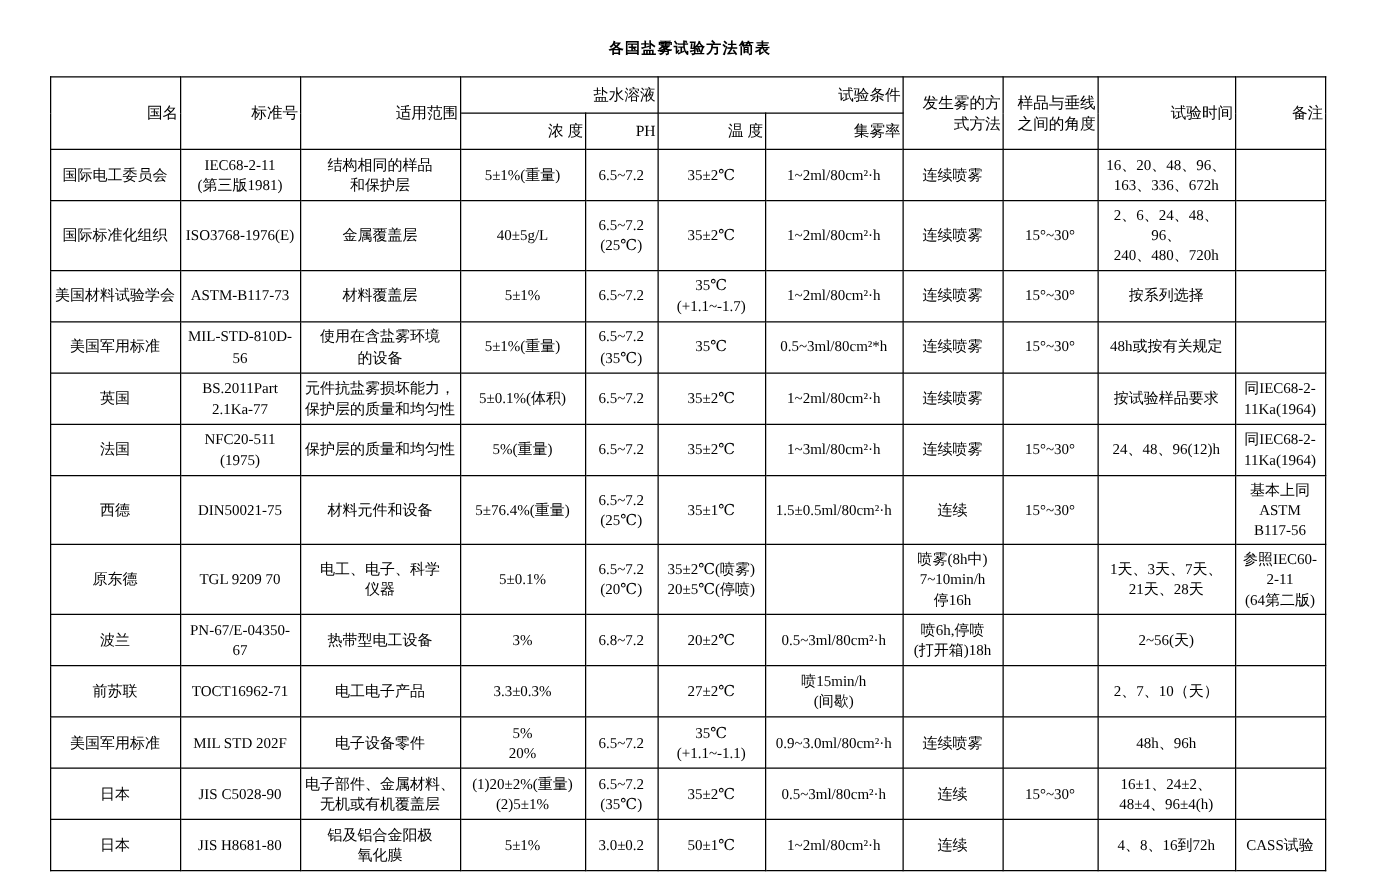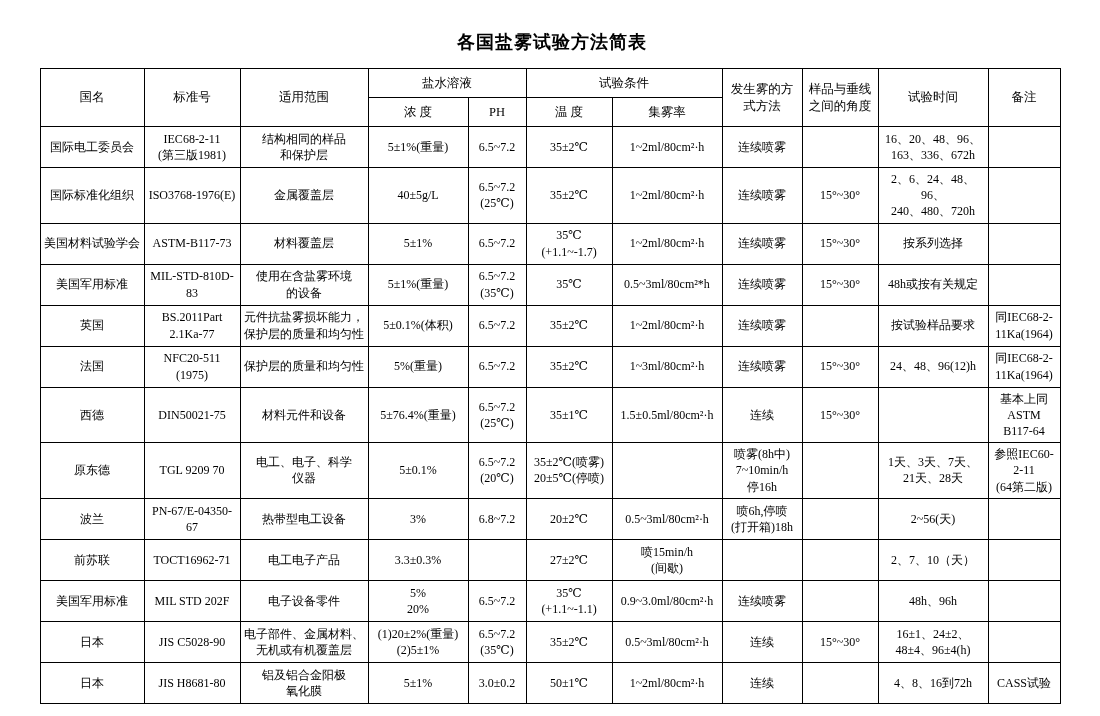--- a/index.html
+++ b/index.html
@@ -16,21 +16,21 @@
   }
   .page {
     width: 1100px;
     height: 716px;
     box-sizing: border-box;
     padding-top: 30px;
   }
   .doc-title {
     text-align: center;
     font-family: "Liberation Sans", "DejaVu Sans", sans-serif;
-    font-size: 18px;
+    font-size: 12px;
     font-weight: bold;
     letter-spacing: 1px;
     margin: 0 0 14px 4px;
   }
   table.main {
     border-collapse: collapse;
     table-layout: fixed;
     width: 1020px;
     margin: 0 auto;
   }
@@ -42,20 +42,21 @@
     font-size: 12px;
     font-weight: normal;
     line-height: 1.35;
     padding: 3px 1px;
     white-space: pre-line;
     overflow: hidden;
   }
   table.main thead th {
     height: 22px;
     font-size: 12.5px;
+    text-align: right;
   }
   table.main tbody td {
     height: 34px;
   }
 </style>
 </head>
 <body>
 
 <div class="page">
   <div class="doc-title">各国盐雾试验方法简表</div>
@@ -137,21 +138,21 @@
 (+1.1~-1.7)</td>
           <td>1~2ml/80cm²·h</td>
           <td>连续喷雾</td>
           <td>15°~30°</td>
           <td>按系列选择</td>
           <td></td>
         </tr>
         <tr>
           <td>美国军用标准</td>
           <td>MIL-STD-810D-
-83</td>
+56</td>
           <td>使用在含盐雾环境
 的设备</td>
           <td>5±1%(重量)</td>
           <td>6.5~7.2
 (35℃)</td>
           <td>35℃</td>
           <td>0.5~3ml/80cm²*h</td>
           <td>连续喷雾</td>
           <td>15°~30°</td>
           <td>48h或按有关规定</td>
@@ -195,21 +196,21 @@
           <td>5±76.4%(重量)</td>
           <td>6.5~7.2
 (25℃)</td>
           <td>35±1℃</td>
           <td>1.5±0.5ml/80cm²·h</td>
           <td>连续</td>
           <td>15°~30°</td>
           <td></td>
           <td>基本上同
 ASTM
-B117-64</td>
+B117-56</td>
         </tr>
         <tr>
           <td>原东德</td>
           <td>TGL 9209 70</td>
           <td>电工、电子、科学
 仪器</td>
           <td>5±0.1%</td>
           <td>6.5~7.2
 (20℃)</td>
           <td>35±2℃(喷雾)

